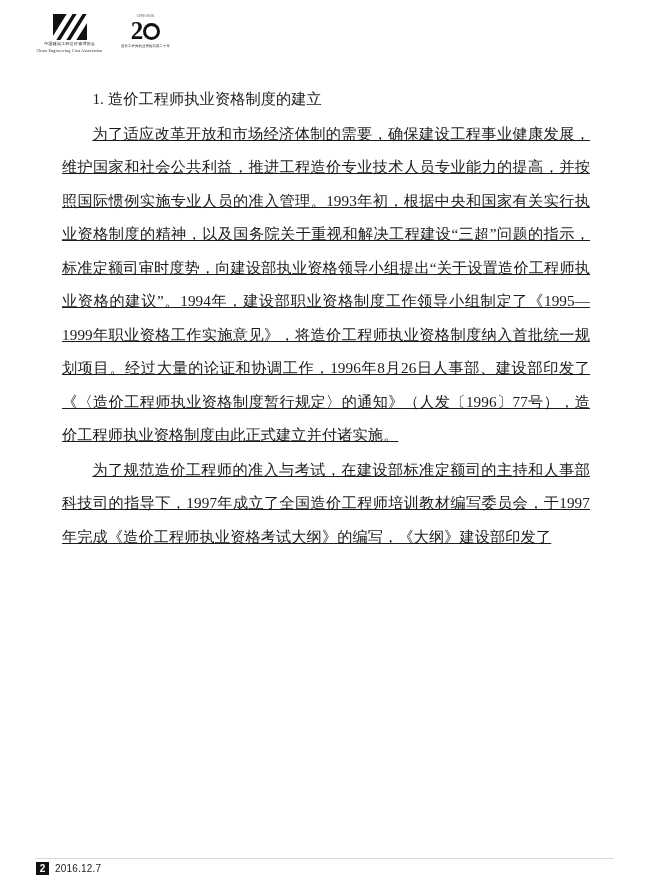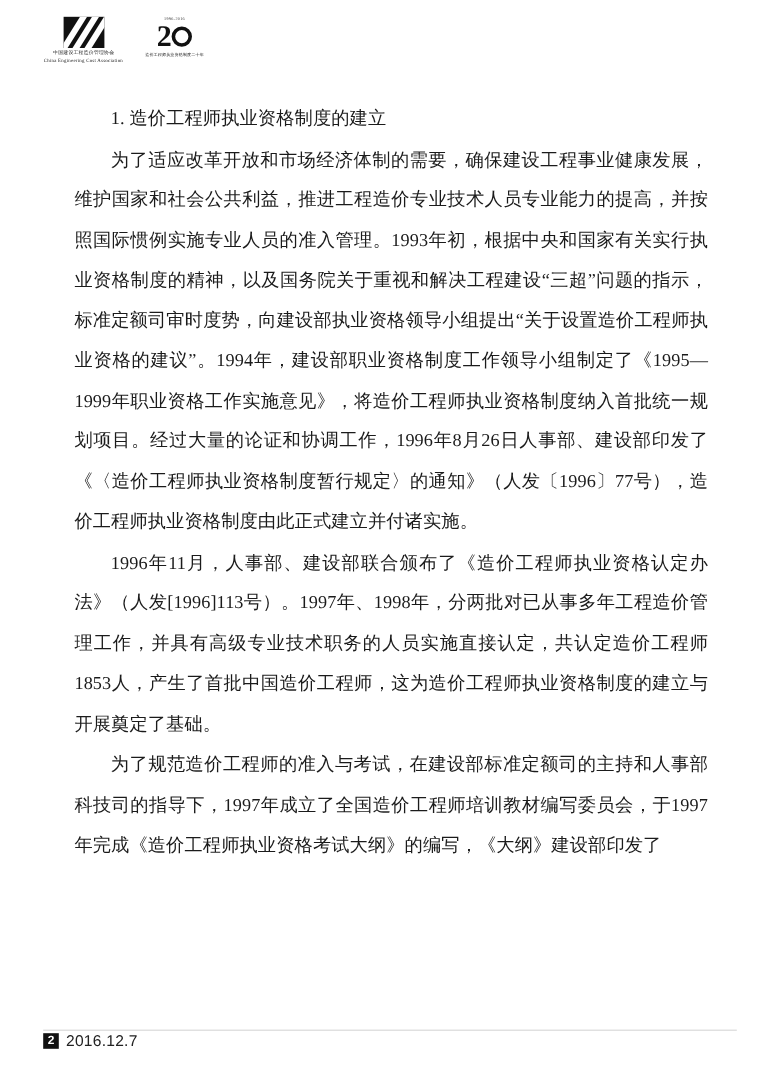--- a/index.html
+++ b/index.html
@@ -120,20 +120,21 @@
     margin: 0 0 1px 0;
     font-size: 15.2px;
     line-height: 33.5px;
     text-align: justify;
     text-justify: inter-ideograph;
     letter-spacing: 0.1px;
     color: #1b1b1b;
   }
   p.indent {
     text-indent: 2em;
+    text-decoration: underline;
   }
   p.heading {
     text-indent: 2em;
   }
 
   
   .footer {
     position: absolute;
     left: 36px;
     bottom: 14px;
@@ -148,21 +149,21 @@
     font-size: 10px;
     font-weight: bold;
     width: 13px;
     height: 13px;
     display: flex;
     align-items: center;
     justify-content: center;
   }
   .footer-date {
     font-family: "Liberation Sans", sans-serif;
-    font-size: 13px;
+    font-size: 10px;
     color: #222;
     letter-spacing: 0.2px;
   }
   .footer-rule {
     position: absolute;
     left: 36px;
     right: 36px;
     bottom: 30px;
     height: 1px;
     background: #d9d9d9;
@@ -190,21 +191,20 @@
         <span class="num20">2</span>
         <span class="num20"><span class="ring"></span></span>
       </div>
       <div class="logo20-caption">造价工程师执业资格制度二十年</div>
     </div>
   </div>
 
   <div class="content">
     <p class="heading">1. 造价工程师执业资格制度的建立</p>
     <p class="indent">为了适应改革开放和市场经济体制的需要，确保建设工程事业健康发展，维护国家和社会公共利益，推进工程造价专业技术人员专业能力的提高，并按照国际惯例实施专业人员的准入管理。1993年初，根据中央和国家有关实行执业资格制度的精神，以及国务院关于重视和解决工程建设“三超”问题的指示，标准定额司审时度势，向建设部执业资格领导小组提出“关于设置造价工程师执业资格的建议”。1994年，建设部职业资格制度工作领导小组制定了《1995—1999年职业资格工作实施意见》，将造价工程师执业资格制度纳入首批统一规划项目。经过大量的论证和协调工作，1996年8月26日人事部、建设部印发了《〈造价工程师执业资格制度暂行规定〉的通知》（人发〔1996〕77号），造价工程师执业资格制度由此正式建立并付诸实施。</p>
-    <p class="indent">1996年11月，人事部、建设部联合颁布了《造价工程师执业资格认定办法》（人发[1996]113号）。1997年、1998年，分两批对已从事多年工程造价管理工作，并具有高级专业技术职务的人员实施直接认定，共认定造价工程师1853人，产生了首批中国造价工程师，这为造价工程师执业资格制度的建立与开展奠定了基础。</p>
     <p class="indent">为了规范造价工程师的准入与考试，在建设部标准定额司的主持和人事部科技司的指导下，1997年成立了全国造价工程师培训教材编写委员会，于1997年完成《造价工程师执业资格考试大纲》的编写，《大纲》建设部印发了</p>
   </div>
 
   <div class="footer-rule"></div>
   <div class="footer">
     <span class="page-num">2</span>
     <span class="footer-date">2016.12.7</span>
   </div>
 
 </div>

